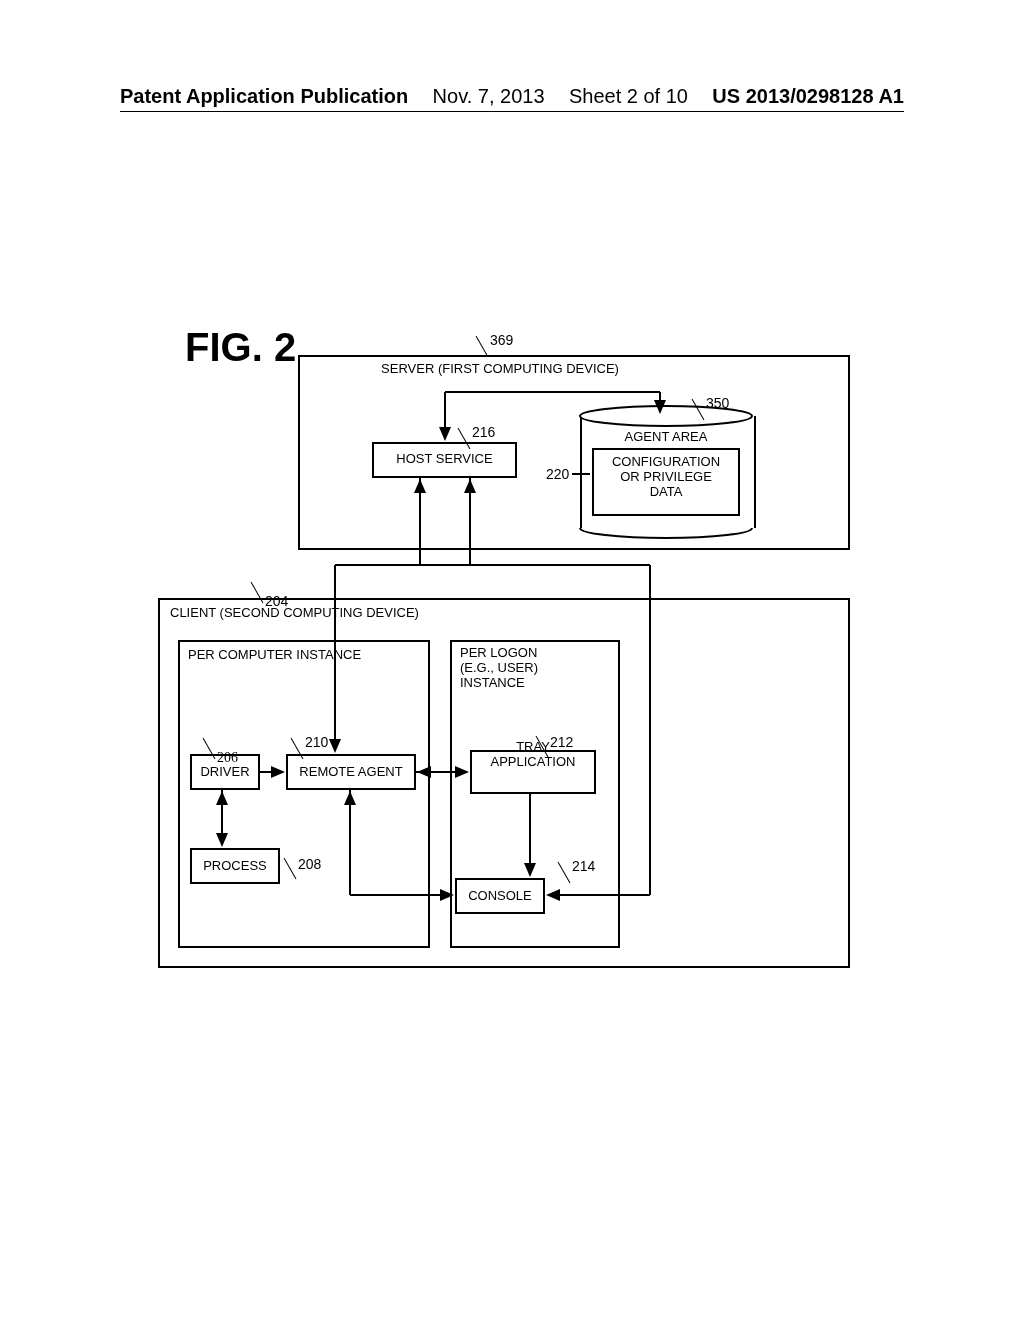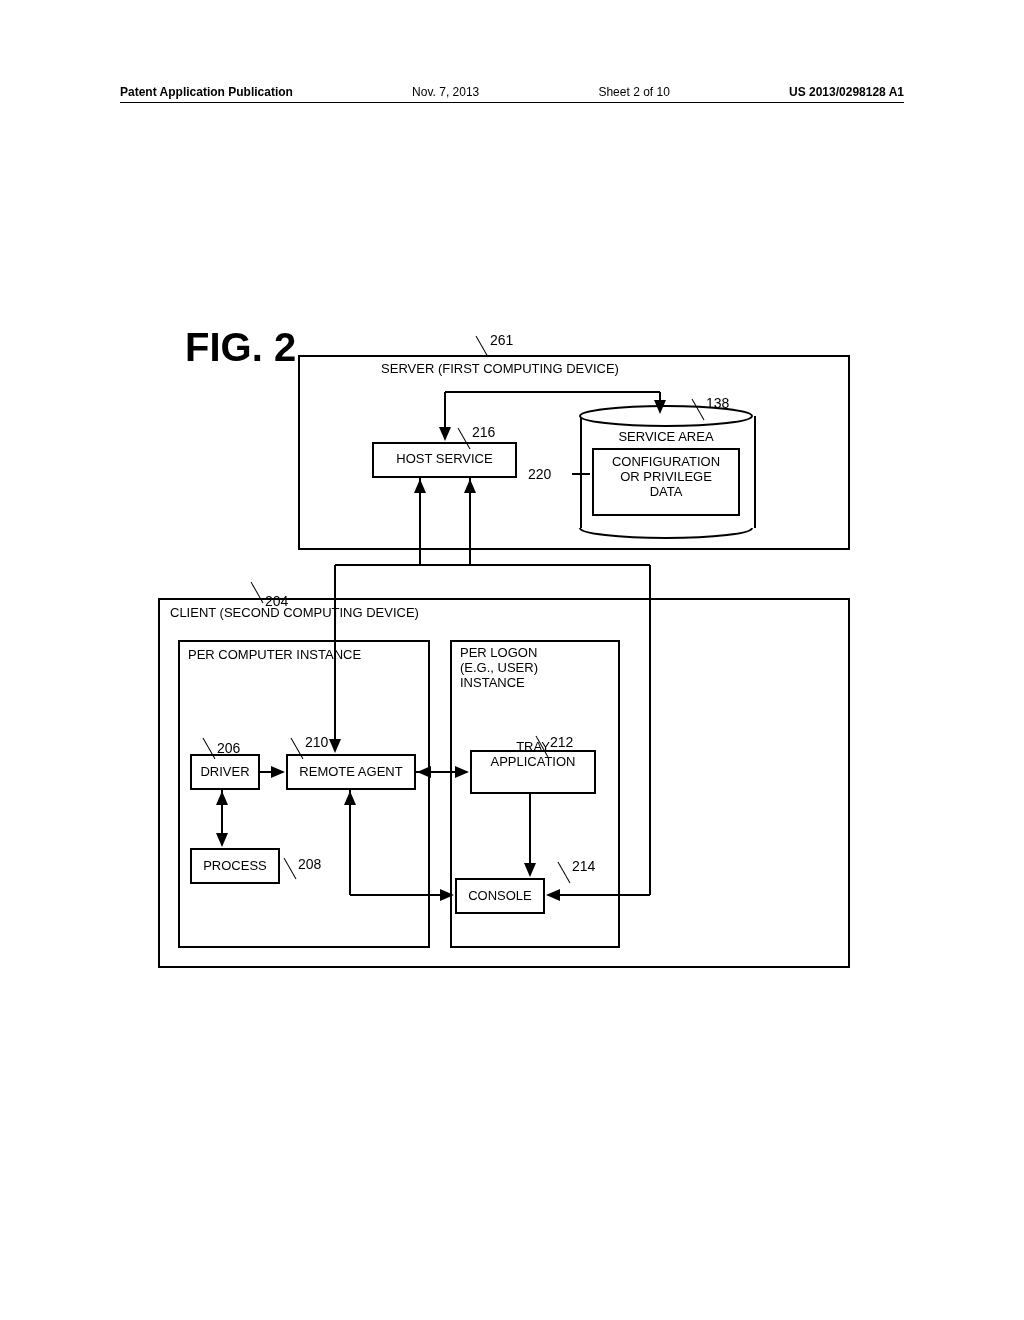--- a/index.html
+++ b/index.html
@@ -11,21 +11,21 @@
     height: 1320px;
     position: relative;
   }
   .header {
     position: absolute;
     top: 85px;
     left: 120px;
     right: 120px;
     border-bottom: 1.5px solid #000;
     padding-bottom: 3px;
-    font-size: 12px;
+    font-size: 20px;
     display: flex;
     justify-content: space-between;
   }
   .header .pub { font-weight: bold; }
   .fig-label {
     position: absolute;
     top: 325px;
     left: 185px;
     font-size: 40px;
     font-weight: bold;
@@ -91,21 +91,21 @@
   <div class="label" style="top:22px; left:150px; width:380px; text-align:center;">SERVER (FIRST COMPUTING DEVICE)</div>
 
   <div class="box" style="top:102px; left:212px; width:145px; height:36px;"></div>
   <div class="label" style="top:112px; left:212px; width:145px;">HOST SERVICE</div>
 
   <div class="cyl" style="top:76px; left:420px; width:172px; height:112px; border-left:2px solid #000; border-right:2px solid #000;"></div>
   <svg class="arrows" style="pointer-events:none;">
     <ellipse cx="506" cy="76" rx="86" ry="10" fill="#fff" stroke="#000" stroke-width="2"></ellipse>
     <path d="M420 188 A86 10 0 0 0 592 188" fill="none" stroke="#000" stroke-width="2"></path>
   </svg>
-  <div class="label" style="top:90px; left:420px; width:172px;">SERVICE AREA</div>
+  <div class="label" style="top:90px; left:420px; width:172px;">AGENT AREA</div>
 
   <div class="box" style="top:108px; left:432px; width:148px; height:68px;"></div>
   <div class="label" style="top:115px; left:432px; width:148px;">
     <span>CONFIGURATION</span><br>
     <span>OR PRIVILEGE</span><br>
     <span>DATA</span>
   </div>
 
   <div class="box" style="top:258px; left:-2px; width:692px; height:370px;"></div>
   <div class="label" style="top:266px; left:10px; width:300px; text-align:left;">CLIENT (SECOND COMPUTING DEVICE)</div>
@@ -131,48 +131,48 @@
     <span>TRAY</span><br>
     <span>APPLICATION</span>
   </div>
 
   <div class="box" style="top:508px; left:30px; width:90px; height:36px;"></div>
   <div class="label" style="top:519px; left:30px; width:90px;">PROCESS</div>
 
   <div class="box" style="top:538px; left:295px; width:90px; height:36px;"></div>
   <div class="label" style="top:549px; left:295px; width:90px;">CONSOLE</div>
 
-  <div class="refnum" style="top:-8px; left:330px;">261</div>
+  <div class="refnum" style="top:-8px; left:330px;">369</div>
   <div class="tick" style="top:6px; left:310px;"></div>
 
   <div class="refnum" style="top:253px; left:105px;">204</div>
   <div class="tick" style="top:252px; left:85px;"></div>
 
-  <div class="refnum" style="top:400px; left:57px;">206</div>
+  <div class="refnum" style="top:410px; left:57px;font-family:Liberation Serif, serif;">206</div>
   <div class="tick" style="top:408px; left:37px;"></div>
 
   <div class="refnum" style="top:394px; left:145px;">210</div>
   <div class="tick" style="top:408px; left:125px;"></div>
 
   <div class="refnum" style="top:394px; left:390px;">212</div>
   <div class="tick" style="top:406px; left:370px;"></div>
 
   <div class="refnum" style="top:516px; left:138px;">208</div>
   <div class="tick" style="top:528px; left:118px;"></div>
 
   <div class="refnum" style="top:518px; left:412px;">214</div>
   <div class="tick" style="top:532px; left:392px;"></div>
 
   <div class="refnum" style="top:84px; left:312px;">216</div>
   <div class="tick" style="top:98px; left:292px;"></div>
 
-  <div class="refnum" style="top:55px; left:546px;">138</div>
+  <div class="refnum" style="top:55px; left:546px;">350</div>
   <div class="tick" style="top:69px; left:526px;"></div>
 
-  <div class="refnum" style="top:126px; left:368px;">220</div>
+  <div class="refnum" style="top:126px; left:386px;">220</div>
 
   <svg class="arrows">
     <defs>
       <marker id="ah" markerWidth="8" markerHeight="8" refX="6" refY="3" orient="auto">
         <polygon points="0,0 7,3 0,6"></polygon>
       </marker>
     </defs>
 
     <line x1="285" y1="52" x2="500" y2="52"></line>
     <line x1="285" y1="52" x2="285" y2="99" marker-end="url(#ah)"></line>

